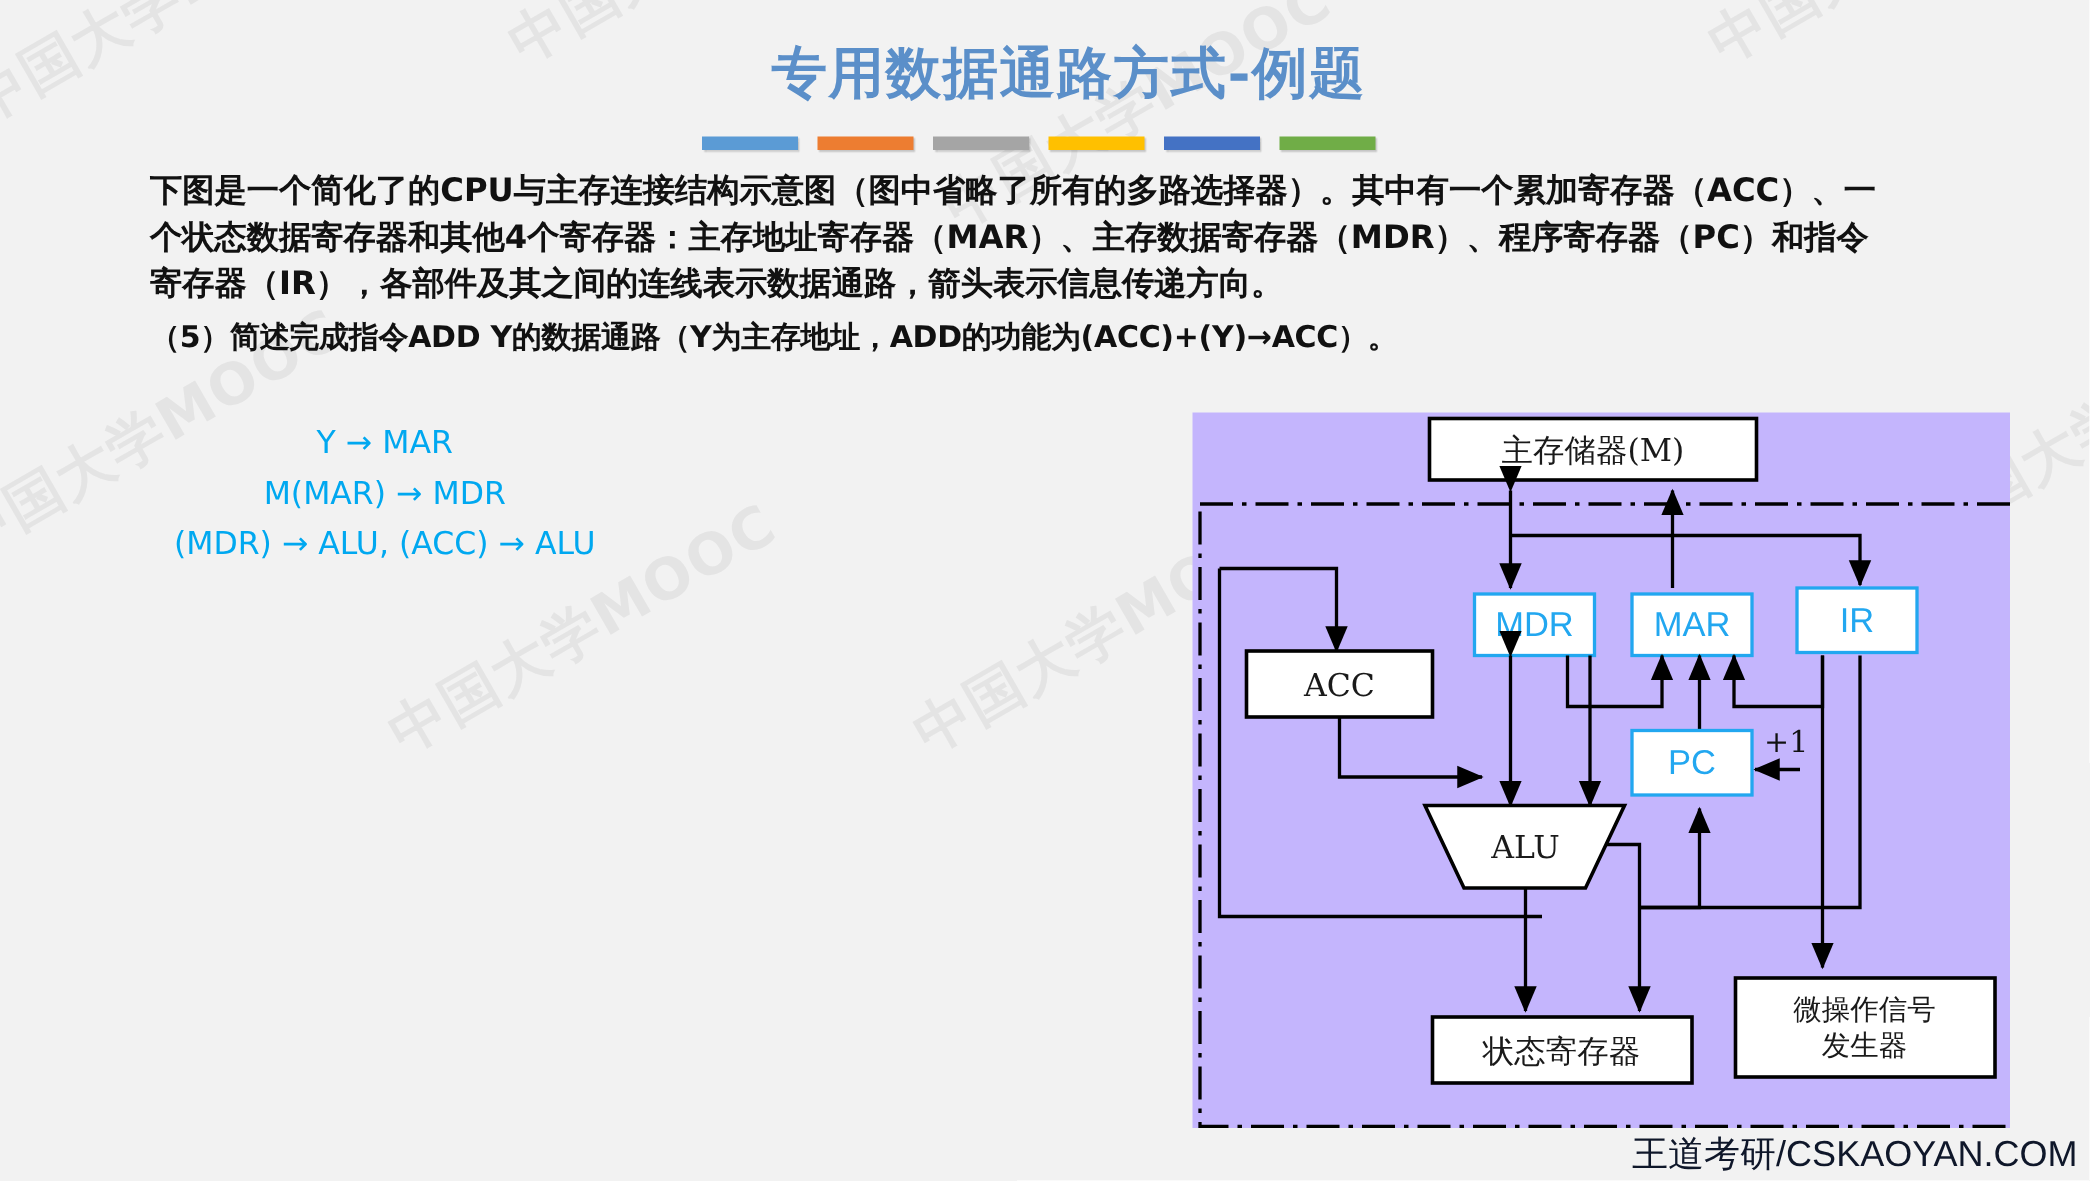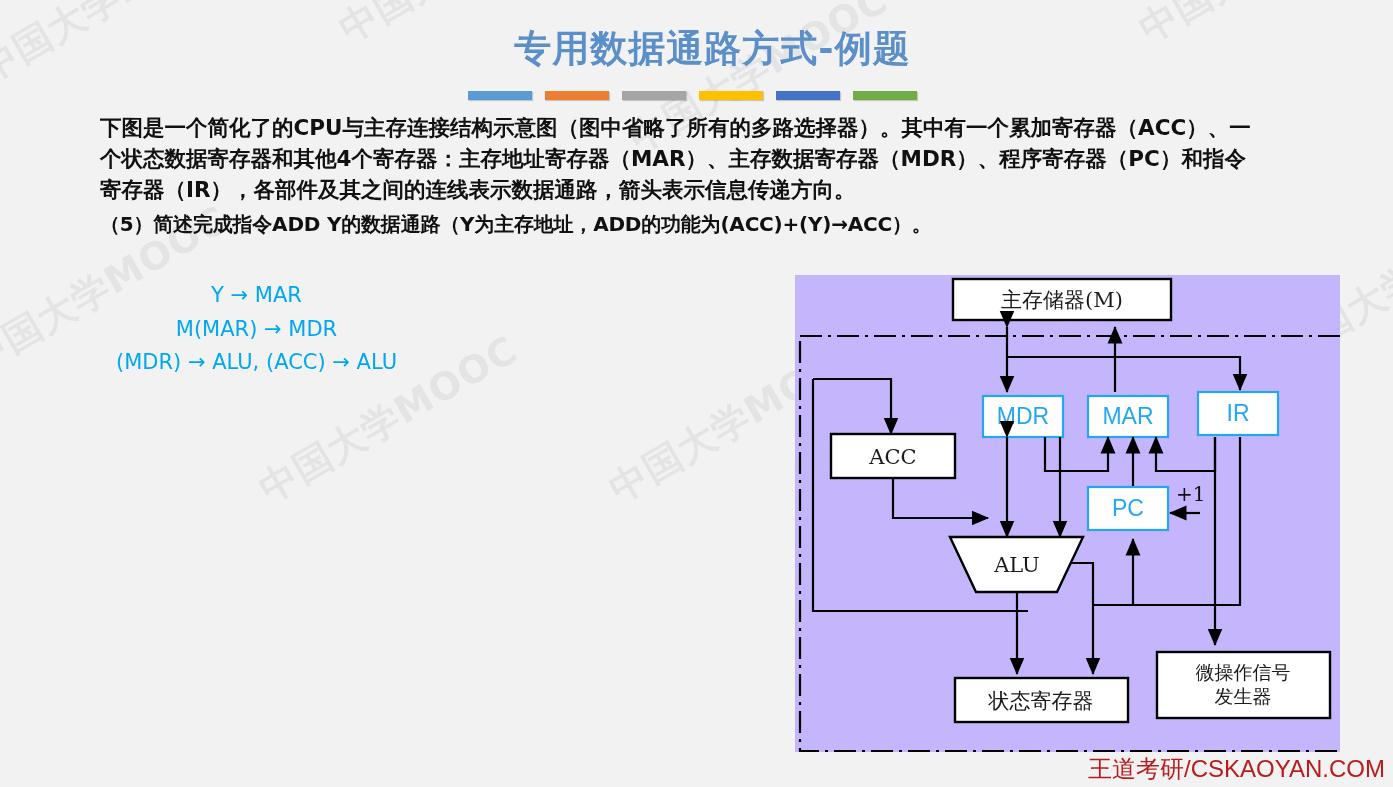--- a/index.html
+++ b/index.html
@@ -136,21 +136,21 @@
   .dash { stroke: #000000; stroke-width: 2.2; fill: none;
           stroke-dasharray: 22 6 3 6; }
 
   
   .footer {
     position: absolute;
     right: 8px;
     bottom: 2px;
     font-family: "Liberation Sans", "DejaVu Sans", sans-serif;
     font-size: 24px;
-    color: #b91c1c;
+    color: #0f172a;
     letter-spacing: 0px;
     z-index: 5;
   }
 </style>
 </head>
 <body>
 
 <div id="slide">
 
   <div class="wm-layer">

